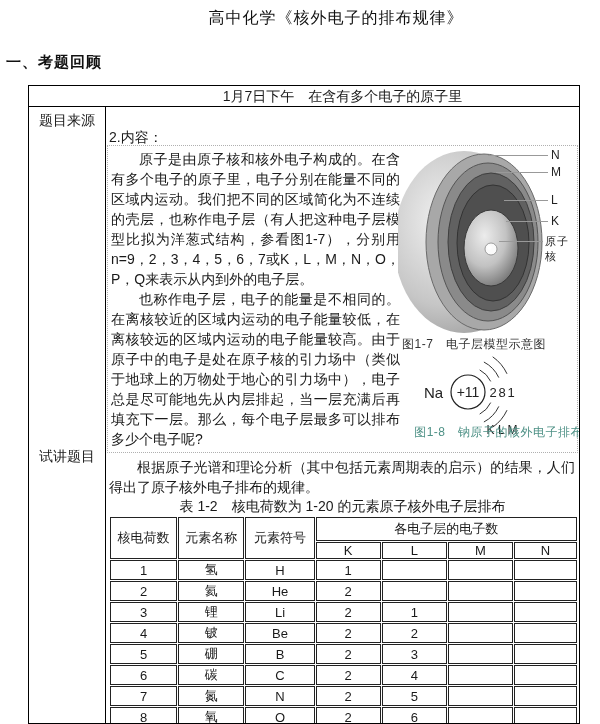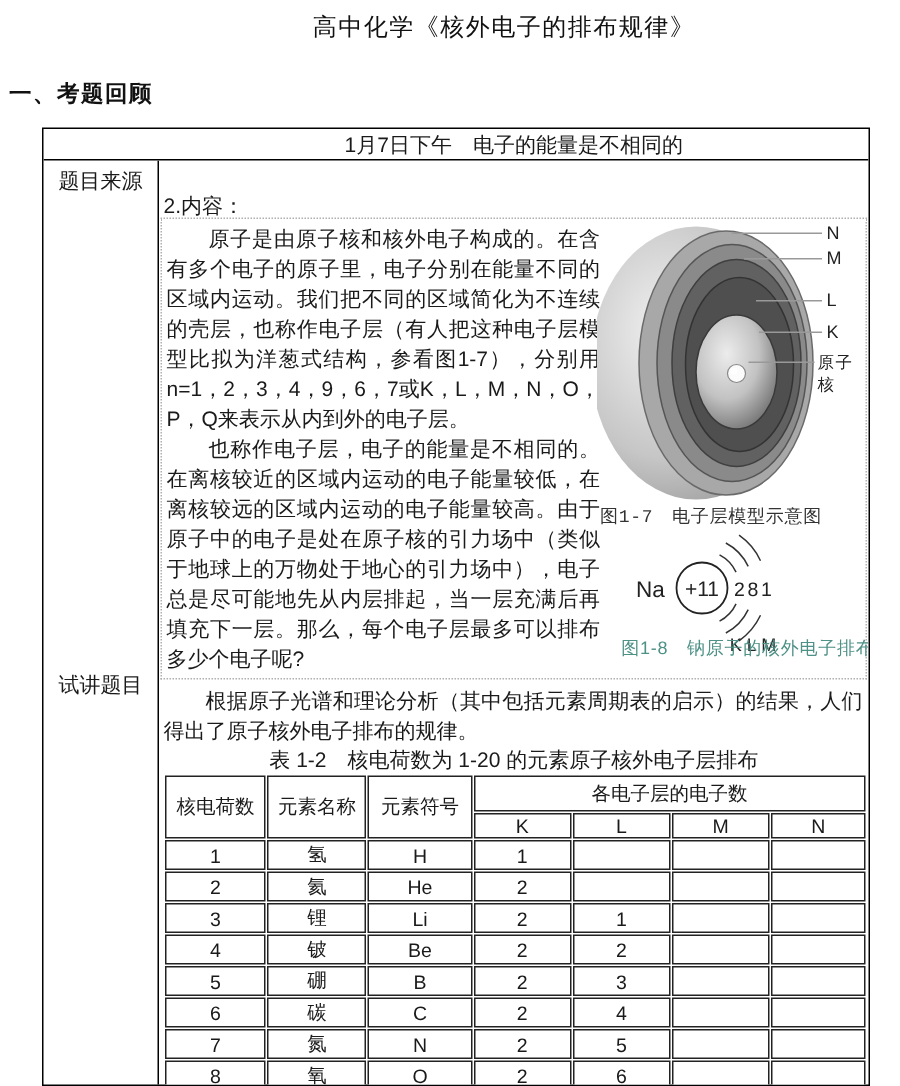--- a/index.html
+++ b/index.html
@@ -52,21 +52,21 @@
   .lbl-k { left:153px; top:68px; }
   .lbl-nucleus { left:147px; top:88px; font-size:11px; letter-spacing:1px; }
   .label-line { position:absolute; height:1px; background:#999; }
   .line-n { left:90px;  top:9px;  width:60px; }
   .line-m { left:98px;  top:26px; width:52px; }
   .line-l { left:106px; top:54px; width:44px; }
   .line-k { left:108px; top:75px; width:42px; }
   .line-nucleus { left:101px; top:95px; width:44px; }
   .fig1-caption {
     position:absolute; top:190px; left:0; width:152px;
-    text-align:center; font-size:12px; color:#333; letter-spacing:0.5px;font-family:Liberation Mono, monospace;
+    text-align:center; font-size:12px; color:#333; letter-spacing:0.5px;
   }
 
   
   .figure2 { position:absolute; left:310px; top:210px; width:168px; height:82px; }
   .fig2-caption {
     position:absolute; top:278px; left:295px; width:180px;
     text-align:right; font-size:12px; letter-spacing:0.5px;
   }
 
   .para3 { position:absolute; top:350px; left:3px; width:466px; margin:0; text-indent:2em; line-height:20px; text-align:justify; }
@@ -92,35 +92,35 @@
 
 <div class="page">
 
   <div class="doc-title">高中化学《核外电子的排布规律》</div>
   <div class="section-heading">一、考题回顾</div>
 
   <div class="outer-table">
 
     <div class="row1">
       <div class="label-cell">题目来源</div>
-      <div class="value-cell">1月7日下午　电子的能量是不相同的</div>
+      <div class="value-cell">1月7日下午　在含有多个电子的原子里</div>
     </div>
 
     <div class="row2">
       <div class="label-cell2">
         <div class="topic-label">试讲题目</div>
       </div>
 
       <div class="content-cell">
         <div class="item2">2.内容：</div>
 
         <div class="dashed-box">
 
           <div class="paragraphs">
-            <p>原子是由原子核和核外电子构成的。在含有多个电子的原子里，电子分别在能量不同的区域内运动。我们把不同的区域简化为不连续的壳层，也称作电子层（有人把这种电子层模型比拟为洋葱式结构，参看图1-7），分别用n=1，2，3，4，9，6，7或K，L，M，N，O，P，Q来表示从内到外的电子层。</p>
+            <p>原子是由原子核和核外电子构成的。在含有多个电子的原子里，电子分别在能量不同的区域内运动。我们把不同的区域简化为不连续的壳层，也称作电子层（有人把这种电子层模型比拟为洋葱式结构，参看图1-7），分别用n=9，2，3，4，5，6，7或K，L，M，N，O，P，Q来表示从内到外的电子层。</p>
             <p>也称作电子层，电子的能量是不相同的。在离核较近的区域内运动的电子能量较低，在离核较远的区域内运动的电子能量较高。由于原子中的电子是处在原子核的引力场中（类似于地球上的万物处于地心的引力场中），电子总是尽可能地先从内层排起，当一层充满后再填充下一层。那么，每个电子层最多可以排布多少个电子呢?</p>
           </div>
 
           <div class="figure1">
             <svg class="onion-svg" width="150" height="188" viewBox="0 0 150 188">
               <defs>
                 <radialGradient id="gS" cx="0.35" cy="0.38" r="0.85">
                   <stop offset="0" stop-color="#f1f1f1"></stop>
                   <stop offset="0.55" stop-color="#c6c6c6"></stop>
                   <stop offset="0.85" stop-color="#9c9c9c"></stop>

